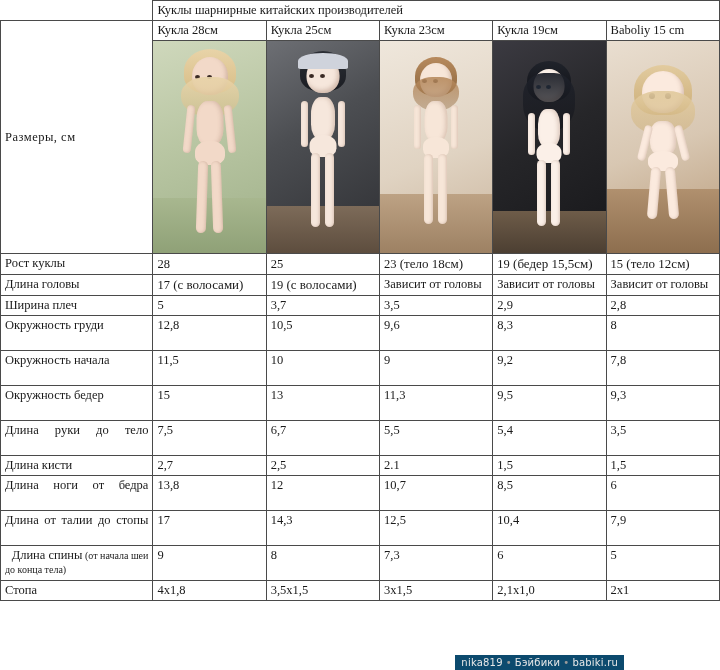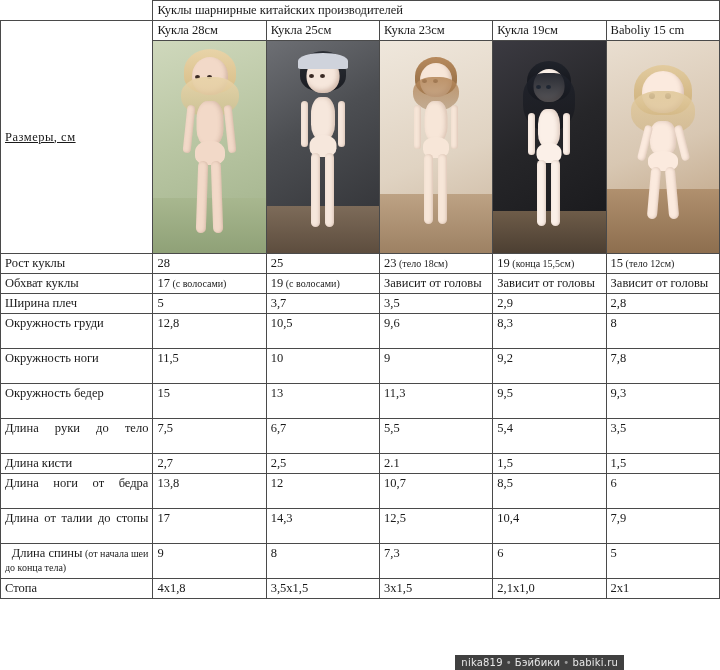--- a/index.html
+++ b/index.html
@@ -64,21 +64,20 @@
     height: 212px;
     position: relative;
     overflow: hidden;
   }
   .sizes-label {
     vertical-align: middle !important;
     text-align: left;
     font-size: 15px;
     font-weight: bold;
     letter-spacing: 0.5px;
-    text-decoration: underline;
   }
   .rowlabel {
     font-size: 13.5px;
     text-align: justify;
     text-align-last: justify;
     padding: 3px 6px 3px 5px;
     line-height: 1.15;
   }
   .rowlabel.nojust {
     text-align: right;
@@ -86,21 +85,21 @@
   }
   .small-note {
     font-size: 10px;
   }
   .value {
     font-size: 12.5px;
     padding: 3px 5px;
     line-height: 1.2;
   }
   .value .sub {
-    font-size: 10px;
+    font-size: 13px;
   }
   .tall td { height: 30px; font-family: Liberation Serif, serif; }
 
   
   .scene { position: absolute; inset: 0; }
   .doll-fig {
     position: absolute;
     left: 50%;
     transform: translateX(-50%);
   }
@@ -136,21 +135,21 @@
     box-shadow: inset -1px 0 3px rgba(150,110,90,.3);
   }
   .floor { position: absolute; left:0; right:0; bottom:0; }
   .bg { position: absolute; inset: 0; }
 
   
   .watermark {
     position: absolute;
     right: 0;
     bottom: 0;
-    background: #404040;
+    background: #0c4a6e;
     color: #e8e8e8;
     font-family: "DejaVu Sans", sans-serif;
     font-size: 10px;
     padding: 2px 6px 2px 6px;
     letter-spacing: .2px;
     white-space: nowrap;
   }
   .watermark .sep { color: #9a9a9a; margin: 0 3px; }
 </style>
 </head>
@@ -294,26 +293,26 @@
             </div>
           </div>
         </td>
       </tr>
 
       <tr>
         <td class="rowlabel nojust">Рост куклы</td>
         <td class="value"><span>28</span><span class="sub"></span></td>
         <td class="value"><span>25</span><span class="sub"></span></td>
         <td class="value"><span>23</span><span class="sub"> (тело 18см)</span></td>
-        <td class="value"><span>19</span><span class="sub"> (конца 15,5см)</span></td>
+        <td class="value"><span>19</span><span class="sub"> (бедер 15,5см)</span></td>
         <td class="value"><span>15</span><span class="sub"> (тело 12см)</span></td>
       </tr>
 
       <tr>
-        <td class="rowlabel nojust">Обхват куклы</td>
+        <td class="rowlabel nojust">Длина головы</td>
         <td class="value"><span>17</span><span class="sub"> (с волосами)</span></td>
         <td class="value"><span>19</span><span class="sub"> (с волосами)</span></td>
         <td class="value"><span>Зависит от головы</span></td>
         <td class="value"><span>Зависит от головы</span></td>
         <td class="value"><span>Зависит от головы</span></td>
       </tr>
 
       <tr>
         <td class="rowlabel nojust">Ширина плеч</td>
         <td class="value">5</td>
@@ -326,21 +325,21 @@
       <tr class="tall">
         <td class="rowlabel nojust">Окружность груди</td>
         <td class="value">12,8</td>
         <td class="value">10,5</td>
         <td class="value">9,6</td>
         <td class="value">8,3</td>
         <td class="value">8</td>
       </tr>
 
       <tr class="tall">
-        <td class="rowlabel nojust">Окружность ноги</td>
+        <td class="rowlabel nojust">Окружность начала</td>
         <td class="value">11,5</td>
         <td class="value">10</td>
         <td class="value">9</td>
         <td class="value">9,2</td>
         <td class="value">7,8</td>
       </tr>
 
       <tr class="tall">
         <td class="rowlabel nojust">Окружность бедер</td>
         <td class="value">15</td>

